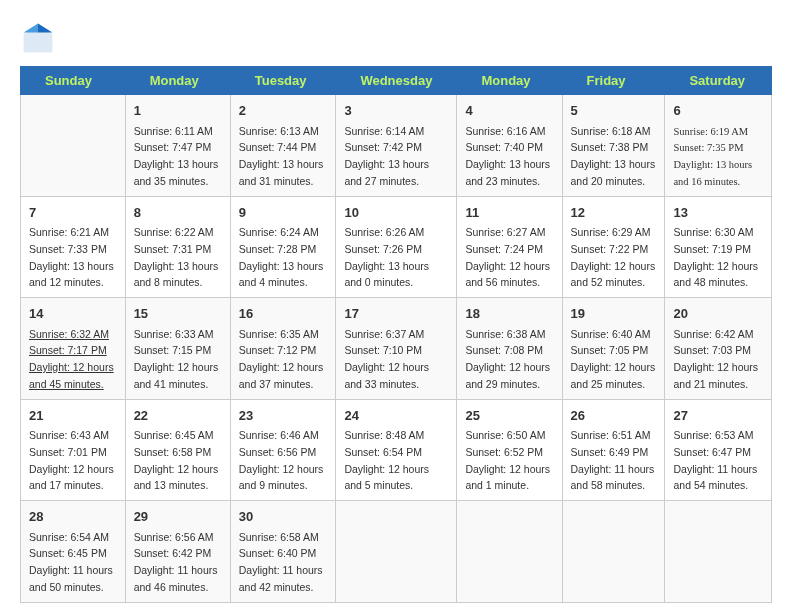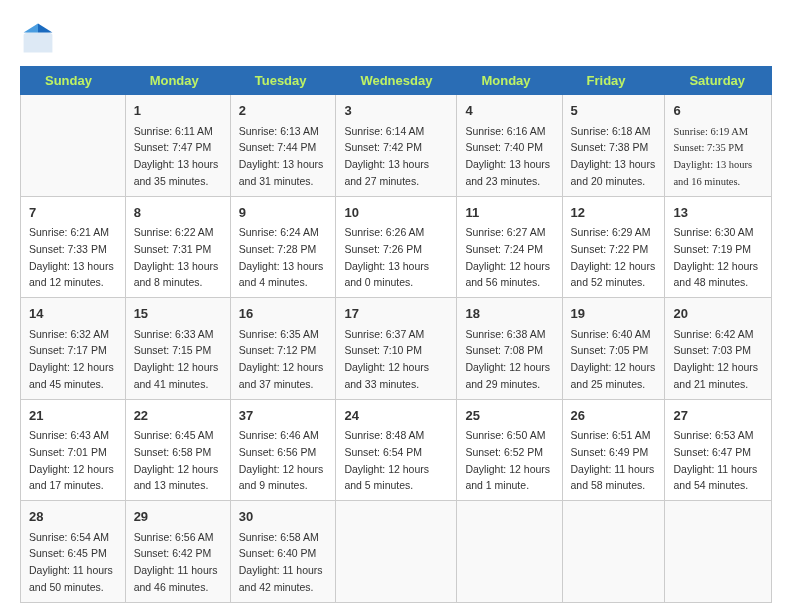--- a/index.html
+++ b/index.html
@@ -175,21 +175,21 @@
         <td><span class="day-number">12</span><span class="day-info" style="white-space: pre-line;">Sunrise: 6:29 AM
 Sunset: 7:22 PM
 Daylight: 12 hours
 and 52 minutes.</span></td>
         <td><span class="day-number">13</span><span class="day-info" style="white-space: pre-line; margin-top: 8px;">Sunrise: 6:30 AM
 Sunset: 7:19 PM
 Daylight: 12 hours
 and 48 minutes.</span></td>
       </tr>
       <tr>
-        <td><span class="day-number">14</span><span class="day-info" style="white-space: pre-line;">Sunrise: 6:32 AM
+        <td><span class="day-number">14</span><span class="day-info" style="white-space: pre-line; text-decoration: underline;">Sunrise: 6:32 AM
 Sunset: 7:17 PM
 Daylight: 12 hours
 and 45 minutes.</span></td>
         <td><span class="day-number">15</span><span class="day-info" style="white-space: pre-line;">Sunrise: 6:33 AM
 Sunset: 7:15 PM
 Daylight: 12 hours
 and 41 minutes.</span></td>
         <td><span class="day-number">16</span><span class="day-info" style="white-space: pre-line;">Sunrise: 6:35 AM
 Sunset: 7:12 PM
 Daylight: 12 hours
@@ -213,21 +213,21 @@
       </tr>
       <tr>
         <td><span class="day-number">21</span><span class="day-info" style="white-space: pre-line;">Sunrise: 6:43 AM
 Sunset: 7:01 PM
 Daylight: 12 hours
 and 17 minutes.</span></td>
         <td><span class="day-number">22</span><span class="day-info" style="white-space: pre-line;">Sunrise: 6:45 AM
 Sunset: 6:58 PM
 Daylight: 12 hours
 and 13 minutes.</span></td>
-        <td><span class="day-number">37</span><span class="day-info" style="white-space: pre-line;">Sunrise: 6:46 AM
+        <td><span class="day-number">23</span><span class="day-info" style="white-space: pre-line;">Sunrise: 6:46 AM
 Sunset: 6:56 PM
 Daylight: 12 hours
 and 9 minutes.</span></td>
         <td><span class="day-number">24</span><span class="day-info" style="white-space: pre-line;">Sunrise: 8:48 AM
 Sunset: 6:54 PM
 Daylight: 12 hours
 and 5 minutes.</span></td>
         <td><span class="day-number">25</span><span class="day-info" style="white-space: pre-line;">Sunrise: 6:50 AM
 Sunset: 6:52 PM
 Daylight: 12 hours

